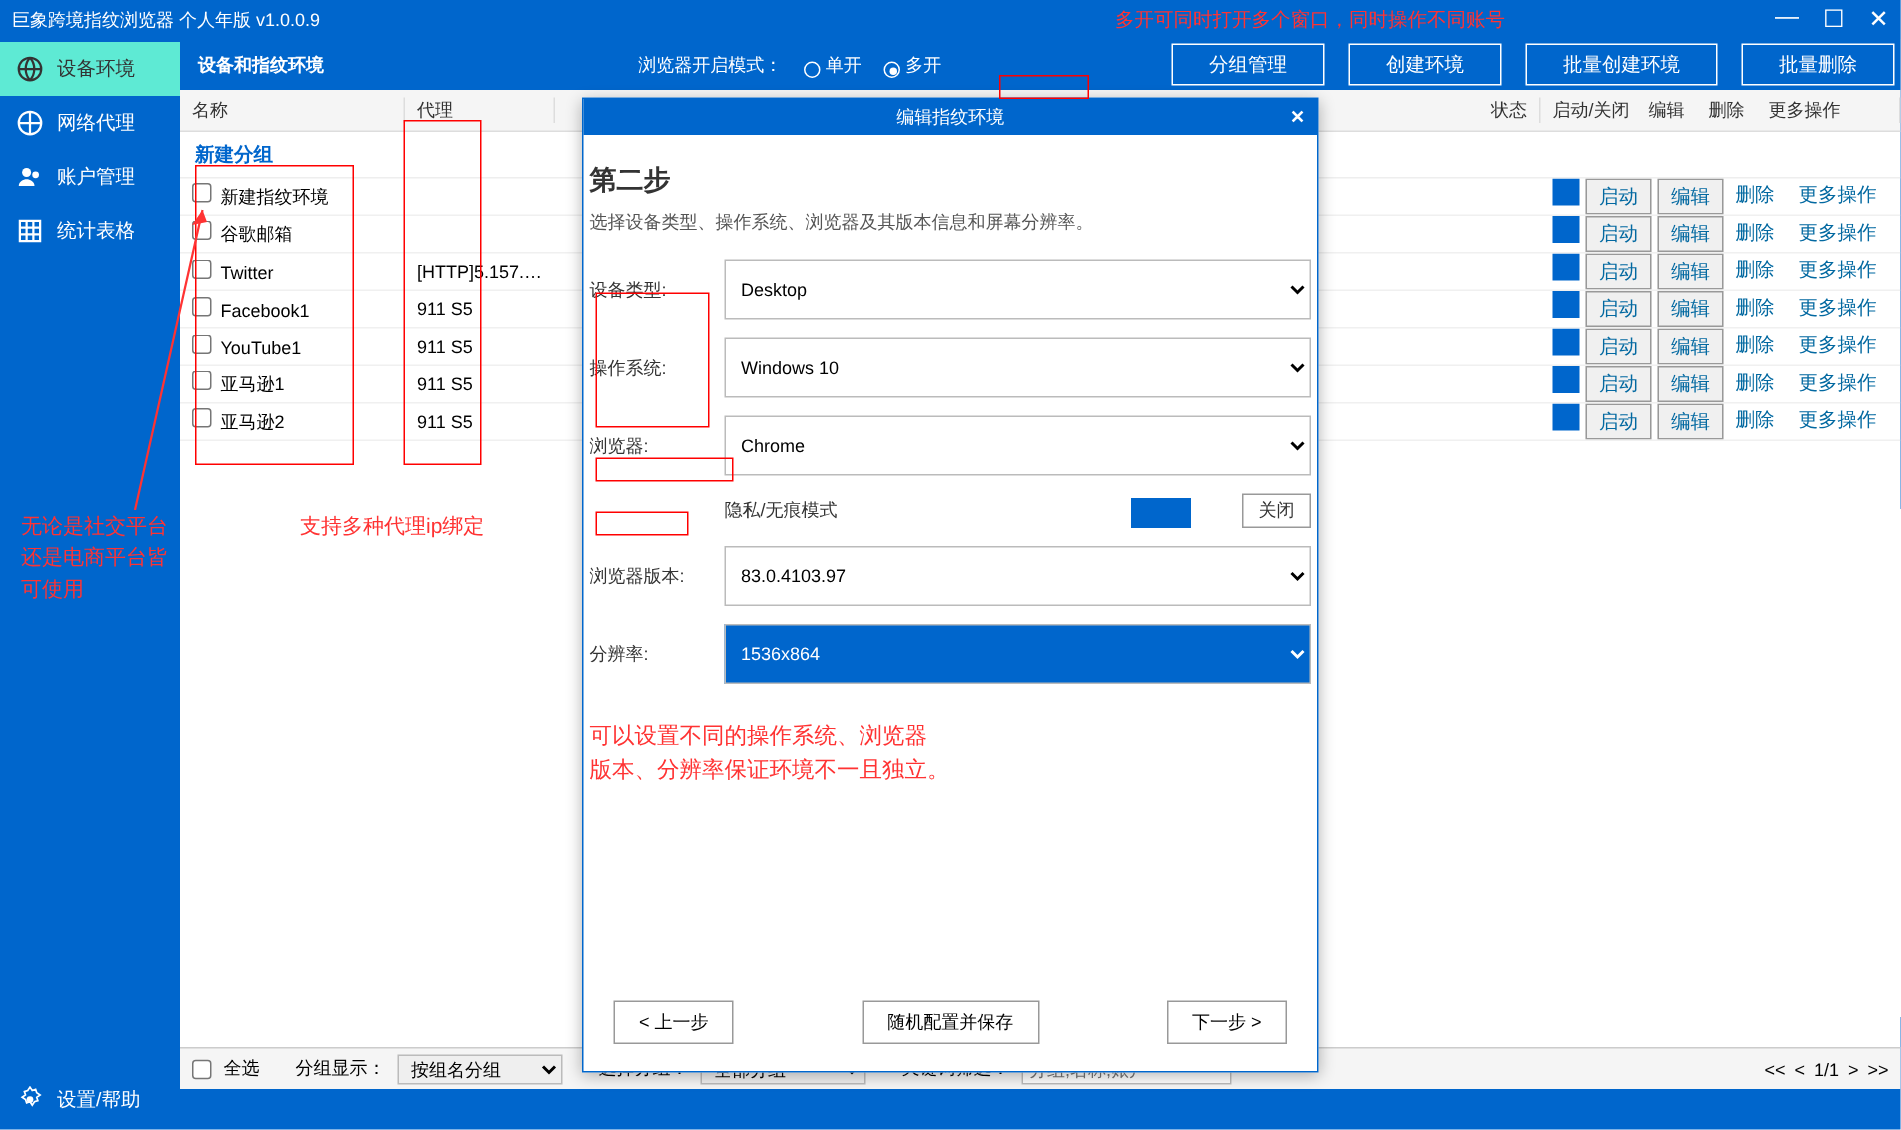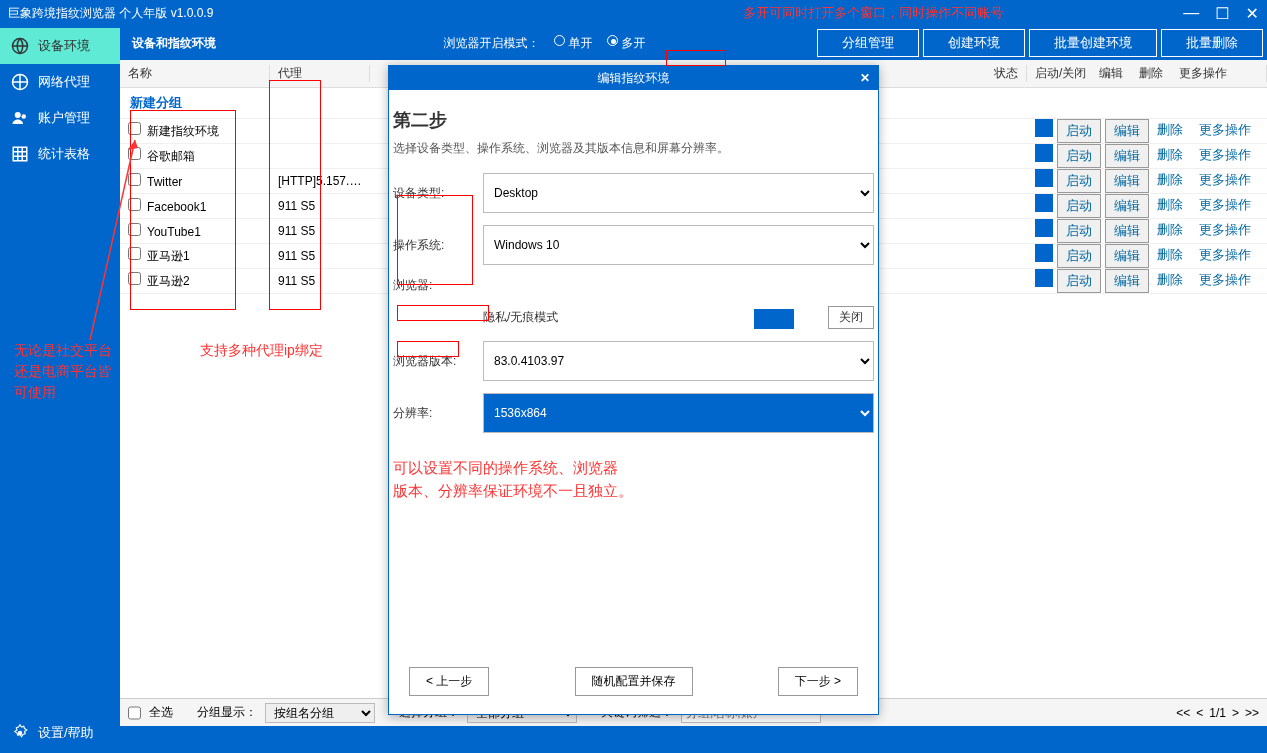--- a/index.html
+++ b/index.html
@@ -17,24 +17,24 @@
 .sidebar .item { display: flex; align-items: center; padding: 8px 10px; font-size: 13px; cursor: pointer; }
 .sidebar .item.active { background: #5eead4; color: #333; }
 .sidebar .icon { width: 20px; height: 20px; margin-right: 8px; display: inline-flex; align-items: center; justify-content: center; }
 .sidebar .footer-item { position: absolute; bottom: 4px; left: 0; width: 120px; display: flex; align-items: center; padding: 6px 10px; color: #fff; font-size: 13px; }
 
 .content { flex: 1; background: #fff; display: flex; flex-direction: column; position: relative; }
 
 .toolbar { height: 34px; background: #0066cc; display: flex; align-items: center; color: #fff; font-size: 12px; padding: 0 4px; }
 .toolbar .left-label { width: 148px; padding-left: 8px; font-weight: bold; background: #0066cc; }
 .toolbar .center { flex: 1; display: flex; align-items: center; justify-content: center; gap: 14px; }
-.toolbar .radio { display: inline-flex; align-items: flex-start; gap: 4px; cursor: pointer; }
+.toolbar .radio { display: inline-flex; align-items: flex-end; gap: 4px; cursor: pointer; }
 .toolbar .radio .dot { width: 11px; height: 11px; border-radius: 50%; border: 1.5px solid #fff; display: inline-block; position: relative; }
 .toolbar .radio.selected .dot::after { content: ""; position: absolute; width: 5px; height: 5px; background: #fff; border-radius: 50%; top: 3px; left: 3px; }
-.toolbar .right-btns { display: flex; gap: 4px; }
+.toolbar .right-btns { display: flex; gap: 16px; }
 .toolbar .right-btns .tb-btn { border: 1px solid #fff; padding: 4px 24px; font-size: 13px; cursor: pointer; }
 
 .tablehdr { height: 28px; background: #f5f5f5; border-bottom: 1px solid #ddd; display: flex; align-items: center; font-size: 12px; color: #333; }
 .tablehdr .col { padding: 0 8px; border-right: 1px solid #ddd; }
 .col-name { width: 150px; }
 .col-proxy { width: 100px; }
 .col-status { flex: 1; }
 .col-actions { width: 240px; text-align: left; }
 
 .tablebody { flex: 1; overflow: auto; position: relative; }
@@ -301,20 +301,23 @@
         </div>
     </div>
     <div class="frow">
       <div class="flabel">操作系统:</div>
       <div class="fcontrol">
           <select><option>Windows 10</option></select>
         </div>
     </div>
     <div class="frow">
       <div class="flabel">浏览器:</div>
+      <div class="fcontrol">
+          <select><option>Chrome</option></select>
+        </div>
     </div>
     <div class="frow">
       <div class="flabel"></div>
       <div class="fcontrol">
         <span>隐私/无痕模式</span>
         <span style="flex:1"></span>
         <span class="toggle">
           <span class="sw"></span>
             <span class="swlabel">关闭</span>
         </span>

